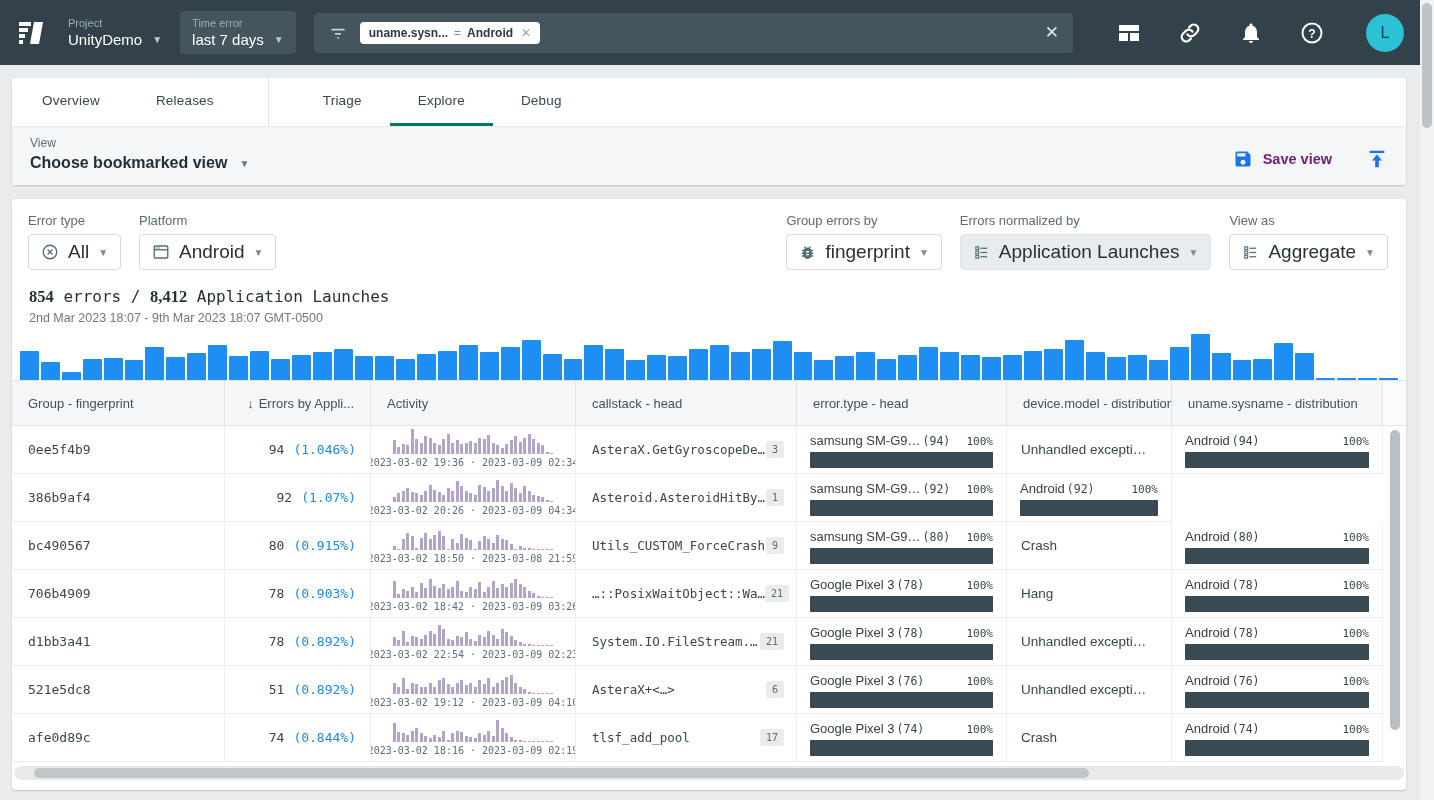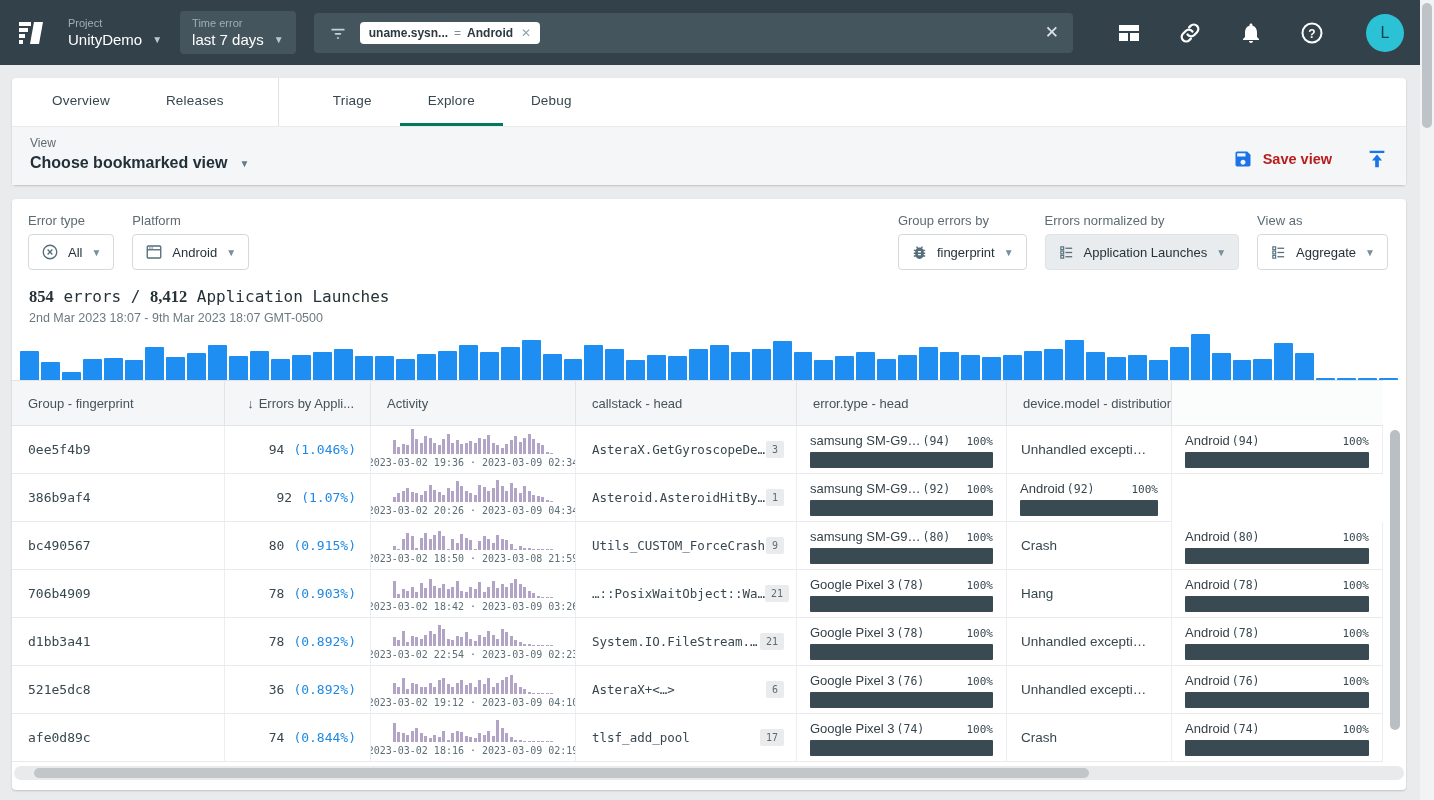--- a/index.html
+++ b/index.html
@@ -34,44 +34,44 @@
   .page-scroll { position:fixed; top:0; right:0; width:14px; height:800px;
                  background:#f1f3f4; z-index:50; }
   .page-scroll .thumb { position:absolute; top:3px; left:2px; width:10px; height:125px;
                         background:#bdc3c7; border-radius:6px; cursor:pointer; }
 
   
   .page { padding:13px 28px 0 12px; }
   .card { background:#fff; border-radius:4px; box-shadow:0 1px 2px rgba(0,0,0,.18); }
 
   
-  .tabs { display:flex; align-items:stretch; height:48px; padding-left:12px; }
+  .tabs { display:flex; align-items:stretch; height:48px; padding-left:2px; }
   .tab { display:flex; align-items:center; padding:0 28px; font-size:13.5px; color:#37474f;
          cursor:pointer; border-bottom:3px solid transparent; letter-spacing:.2px; }
   .tab.active { border-bottom-color:#00795f; }
   .tab-divider { width:1px; background:#e0e3e4; margin:0 26px; }
   .view-bar { background:#f4f6f7; border-top:1px solid #e8eaeb; padding:9px 18px 13px 18px;
               display:flex; align-items:flex-end; }
   .view-left .vb-label { font-size:12px; color:#5f6b72; margin-bottom:4px; }
   .view-select { font-size:16px; font-weight:bold; color:#22303a; display:flex;
                  align-items:center; gap:12px; cursor:pointer; }
   .view-right { margin-left:auto; display:flex; align-items:center; gap:34px; padding-bottom:2px; }
-  .save-view { display:flex; align-items:center; gap:10px; color:#b91c1c; font-size:14.5px;
+  .save-view { display:flex; align-items:center; gap:10px; color:#701a75; font-size:14.5px;
                font-weight:bold; cursor:pointer; }
   .collapse-btn { cursor:pointer; width:22px; height:22px; }
 
   
   .main-card { margin-top:14px; padding-top:14px; padding-bottom:10px; }
   .controls { display:flex; padding:0 16px; }
   .ctrl { margin-right:18px; }
   .ctrl-label { font-size:13px; color:#5d6b73; margin-bottom:6px; }
   .select { border:1px solid #d4d9db; border-radius:4px; height:36px; display:flex;
             align-items:center; gap:9px; padding:0 12px; cursor:pointer; background:#fff; }
   .select.filled { background:#e9ecee; border-color:#dfe3e5; }
-  .select .val { font-size:13px; color:#263238; }
+  .select .val { font-size:19px; color:#263238; }
   .ctrl-spacer { flex:1; }
 
   .stats { padding:0 17px; margin-top:17px; }
   .stats-line { font-family:"DejaVu Sans Mono", monospace; font-size:16px; color:#263238; }
   .stats-line b { font-size:16.5px;font-family:Liberation Serif, serif; }
   .stats-date { font-size:12.5px; color:#6b7a82; margin-top:4px; }
 
   .histogram { display:flex; align-items:flex-end; gap:2px; height:46px; margin:9px 8px 0 8px; }
   .hbar { flex:1 1 0; background:#1f8ef3; border-radius:1px 1px 0 0; min-height:1px; cursor:pointer; }
 
@@ -382,20 +382,23 @@
         </div>
         <div class="th">
           <span>callstack - head</span>
         </div>
         <div class="th">
           <span>error.type - head</span>
         </div>
         <div class="th">
           <span>device.model - distribution</span>
         </div>
+        <div class="th">
+          <span>uname.sysname - distribution</span>
+        </div>
         <div class="th gutter"></div>
       </div>
     <div class="tbody-wrap" id="tbody">
       <div class="tscroll"></div>
     <div class="grid">
           <div class="td td-fp mono">0ee5f4b9</div>
           <div class="td td-err mono">
             <span class="cnt">94</span>
             <span class="pct">(1.046%)</span>
           </div>
@@ -738,21 +741,21 @@
               <span class="dcnt mono">(78)</span>
               <span class="dpct mono">100%</span>
             </div>
             <div class="dist-bar"></div>
           </div>
           <div class="td gutter"></div>
         </div>
         <div class="grid">
           <div class="td td-fp mono">521e5dc8</div>
           <div class="td td-err mono">
-            <span class="cnt">36</span>
+            <span class="cnt">51</span>
             <span class="pct">(0.892%)</span>
           </div>
           <div class="td td-act">
             <div class="spark">
               <div style="height: 11.25px;"></div>
               <div style="height: 7.5px;"></div>
               <div style="height: 16.25px;"></div>
               <div style="height: 5px;"></div>
               <div style="height: 11.25px;"></div>
               <div style="height: 10px;"></div>

